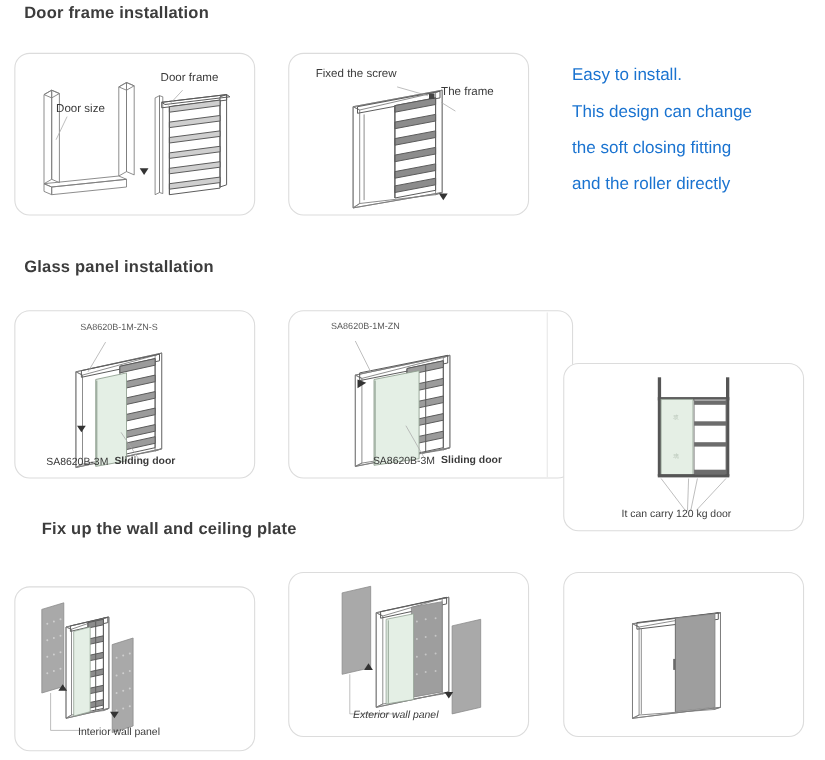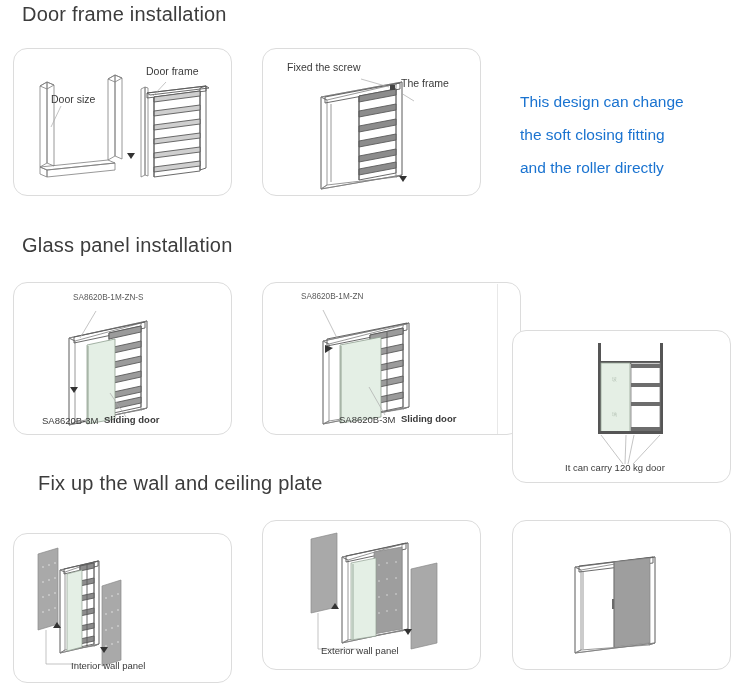--- a/index.html
+++ b/index.html
@@ -8,22 +8,22 @@
     background: #ffffff;
     width: 750px; height: 691px;
     overflow: hidden;
     font-family: "Liberation Sans", sans-serif;
   }
   .page { position: relative; width: 750px; height: 691px; }
 
   .section-title {
     position: absolute;
     color: #3c3c3c;
-    font-size: 20px;
-    font-weight: 400;
+    font-size: 15px;
+    font-weight: 700;
     letter-spacing: 0.2px;
     white-space: nowrap;
     text-align: right;
   }
 
   .panel {
     position: absolute;
     border: 1px solid #dcdcdc;
     border-radius: 14px;
     background: #ffffff;
@@ -146,20 +146,21 @@
       <path class="lead" d="M98,30 L126,38"></path>
 
       <path class="lead" d="M151,52 L138,44"></path>
 
       <polygon points="136,127 144,127 140,133" fill="#333333"></polygon>
     </svg>
     <div class="cap cap-lg" style="left:24px; top:12px;">Fixed the screw</div>
     <div class="cap cap-lg" style="left:138px; top:28px;">The frame</div>
   </div>
 
+  <div class="blue-text" style="left:520px; top:52px;">Easy to install.</div>
   <div class="blue-text" style="left:520px; top:85px;">This design can change</div>
   <div class="blue-text" style="left:520px; top:118px;">the soft closing fitting</div>
   <div class="blue-text" style="left:520px; top:151px;">and the roller directly</div>
 
   <div class="section-title" style="left:22px; top:234px;">Glass panel installation</div>
 
   <div class="panel" style="left:13px; top:282px; width:219px; height:153px;">
     <svg class="illus" width="219" height="153" viewBox="0 0 219 153">
 
       <polygon points="55,55 133,38 133,125 55,142" fill="#ffffff" class="edge"></polygon>
@@ -316,21 +317,21 @@
       </g>
 
       <polygon points="39,94 47,94 43,88" fill="#333333"></polygon>
       <polygon points="86,113 94,113 90,119" fill="#333333"></polygon>
 
       <path class="lead" d="M32,96 L32,130 L62,130"></path>
     </svg>
     <div class="cap cap-md" style="left:57px; top:126px;">Interior wall panel</div>
   </div>
 
-  <div class="panel" style="left:262px; top:520px; width:219px; height:150px;">
+  <div class="panel" style="left:262px; top:520px; width:219px; height:150px;font-style:italic;">
     <svg class="illus" width="219" height="150" viewBox="0 0 219 150">
 
       <polygon points="48,18 74,12 74,86 48,92" fill="#a9a9a9" stroke="#8a8a8a" stroke-width="0.7"></polygon>
 
       <polygon points="79,36 145,22 145,108 79,122" fill="#ffffff" class="edge"></polygon>
       <polygon points="79,36 85,39 85,119 79,122" fill="#f1f1f1" class="edge"></polygon>
       <polygon points="139,23 145,22 145,108 139,110" fill="#ededed" class="edge"></polygon>
       <polygon points="79,36 145,22 139,23 85,39" fill="#f8f8f8" class="edge"></polygon>
       <polygon points="85,119 139,110 145,108 79,122" fill="#f3f3f3" class="edge"></polygon>
 

